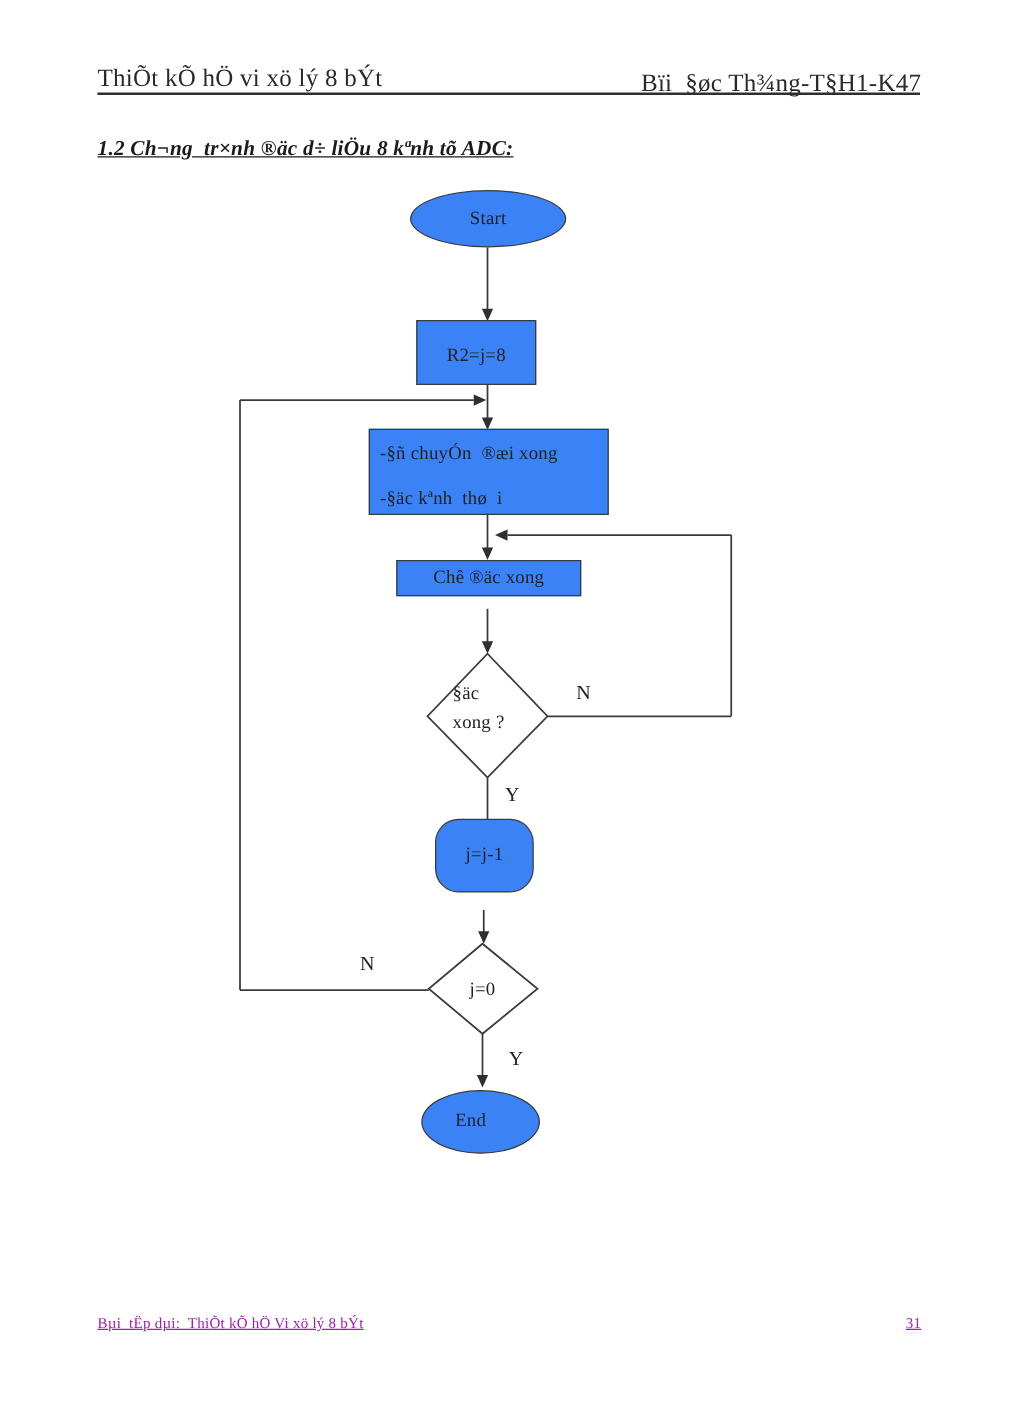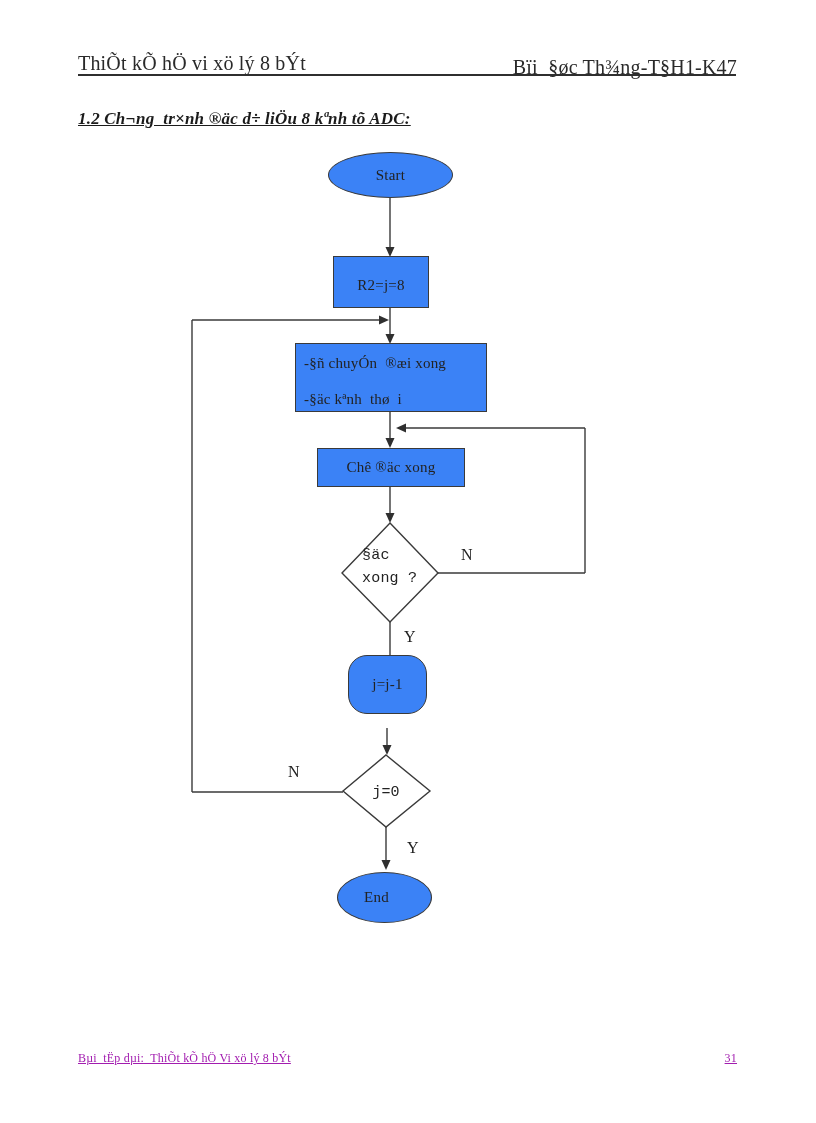--- a/index.html
+++ b/index.html
@@ -17,21 +17,21 @@
     text-decoration:underline;color:#1b1b1b;letter-spacing:.2px;
   }
   .node{
     position:absolute;box-sizing:border-box;background:#3b82f6;
     border:1.5px solid #3a3a3a;display:flex;align-items:center;justify-content:center;
     font-size:15px;color:#222;letter-spacing:.2px;
   }
   .ellipse{border-radius:50%;}
   .proc{flex-direction:column;align-items:flex-start;justify-content:center;
         padding:7px 4px 0 8px;line-height:20px;gap:16px;}
-  .dtext{position:absolute;font-size:15px;color:#222;line-height:23px;letter-spacing:.2px;font-family:Liberation Mono, monospace;}
+  .dtext{position:absolute;font-size:15px;color:#222;line-height:23px;letter-spacing:.2px;}
   .lbl{position:absolute;font-size:16px;color:#222;}
   .ftr{font-size:12px;letter-spacing:.2px;color:#a21caf;text-decoration:underline;}
   svg{position:absolute;left:0;top:0;}
   svg line{stroke:#3a3a3a;stroke-width:1.4;}
   svg polygon.arrow{fill:#2f2f2f;stroke:none;}
   svg polygon.diamond{fill:#ffffff;stroke:#3a3a3a;stroke-width:1.4;}
 </style>
 </head>
 <body>
 
@@ -99,21 +99,21 @@
 
 <div class="node" style="left:333px;top:256px;width:96px;height:52px;padding-top:6px;">
   <span>R2=j=8</span>
 </div>
 
 <div class="node proc" style="left:295px;top:343px;width:192px;height:69px;">
   <span class="ws">-§ñ chuyÓn  ®æi xong</span>
   <span class="ws">-§äc kªnh  thø  i</span>
 </div>
 
-<div class="node" style="left:317px;top:448px;width:148px;height:39px;">
+<div class="node" style="left:317px;top:448px;width:148px;height:29px;">
   <span>Chê ®äc xong</span>
 </div>
 
 <div class="dtext ws" style="left:362px;top:544px;"><span style="display:block">§äc</span><span style="display:block">xong ?</span></div>
 
 <div class="lbl" style="left:461px;top:546px;">N</div>
 <div class="lbl" style="left:404px;top:628px;">Y</div>
 
 <div class="node" style="left:348px;top:655px;width:79px;height:59px;border-radius:19px;">
   <span>j=j-1</span>

